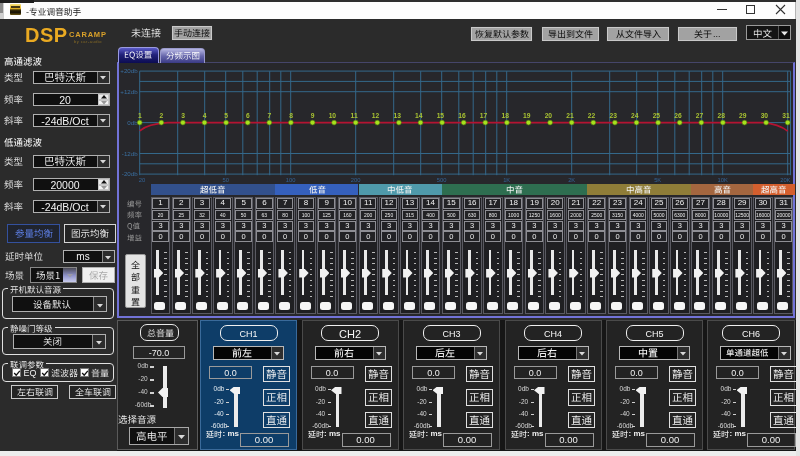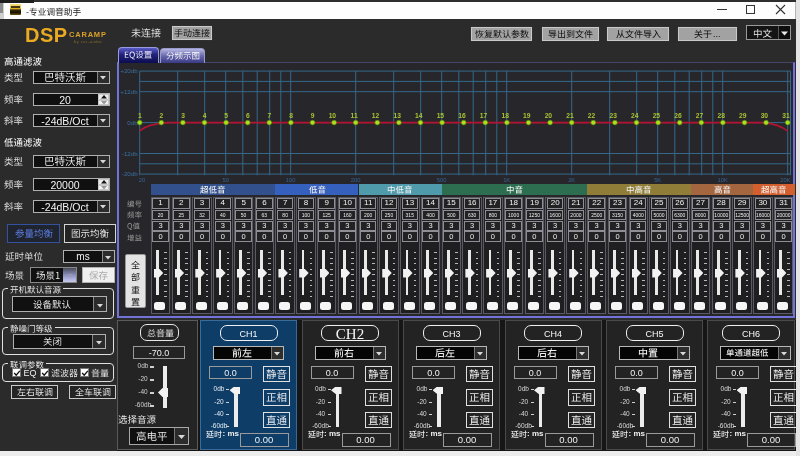--- a/index.html
+++ b/index.html
@@ -1450,21 +1450,21 @@
       <g fill="#f0f0f0" transform="translate(0,9.28) scale(0.00800,-0.00800)">
         <use href="#m5EF6" x="0"></use>
         <use href="#m65F6" x="1000"></use>
       </g>
     </svg>
     <span style="position:absolute;font-size:8px;color:#f0f0f0;white-space:nowrap;line-height:10px;font-weight:bold;left:222.5px;top:428.8px;">: ms</span>
     <div style="position:absolute;left:240px;top:432.5px;width:49px;height:14px;border:1px solid #9a9a9a;"></div>
     <span style="position:absolute;font-size:9.5px;color:#f0f0f0;white-space:nowrap;line-height:11.5px;left:264px;top:439.5px;transform:translate(-50%,-50%);">0.00</span>
     <div style="position:absolute;left:301.5px;top:320px;width:97px;height:130px;background:#232323;border:1px solid #4a4a4a;"></div>
     <div style="position:absolute;left:321.0px;top:325px;width:58px;height:16px;border:1.5px solid #f0f0f0;border-radius:7px;"></div>
-    <span style="position:absolute;font-size:15px;color:#f8f8f8;white-space:nowrap;line-height:11px;left:350.0px;top:333.5px;transform:translate(-50%,-50%);font-family:Liberation Serif, serif;">CH2</span>
+    <span style="position:absolute;font-size:11px;color:#f8f8f8;white-space:nowrap;line-height:11px;left:350.0px;top:333.5px;transform:translate(-50%,-50%);">CH2</span>
     <div style="position:absolute;left:314.5px;top:346px;width:71px;height:14px;background:#050505;border:1px solid #b8b8b8;"></div>
     <div style="position:absolute;left:372.5px;top:347px;width:12px;height:12px;background:#2e2e2e;border-left:1px solid #777;"></div>
     <svg style="position:absolute;left:375.5px;top:351.5px" width="6" height="4">
       <path d="M0,0 L6,0 L3,3.5 Z" fill="#d8d8d8"></path>
     </svg>
     <svg style="position:absolute;left:333.5px;top:345.2px;" width="20.0" height="14.5">
       <g fill="#f2f2f2" transform="translate(0,11.60) scale(0.01000,-0.01000)">
         <use href="#m524D" x="0"></use>
         <use href="#m53F3" x="1000"></use>
       </g>

